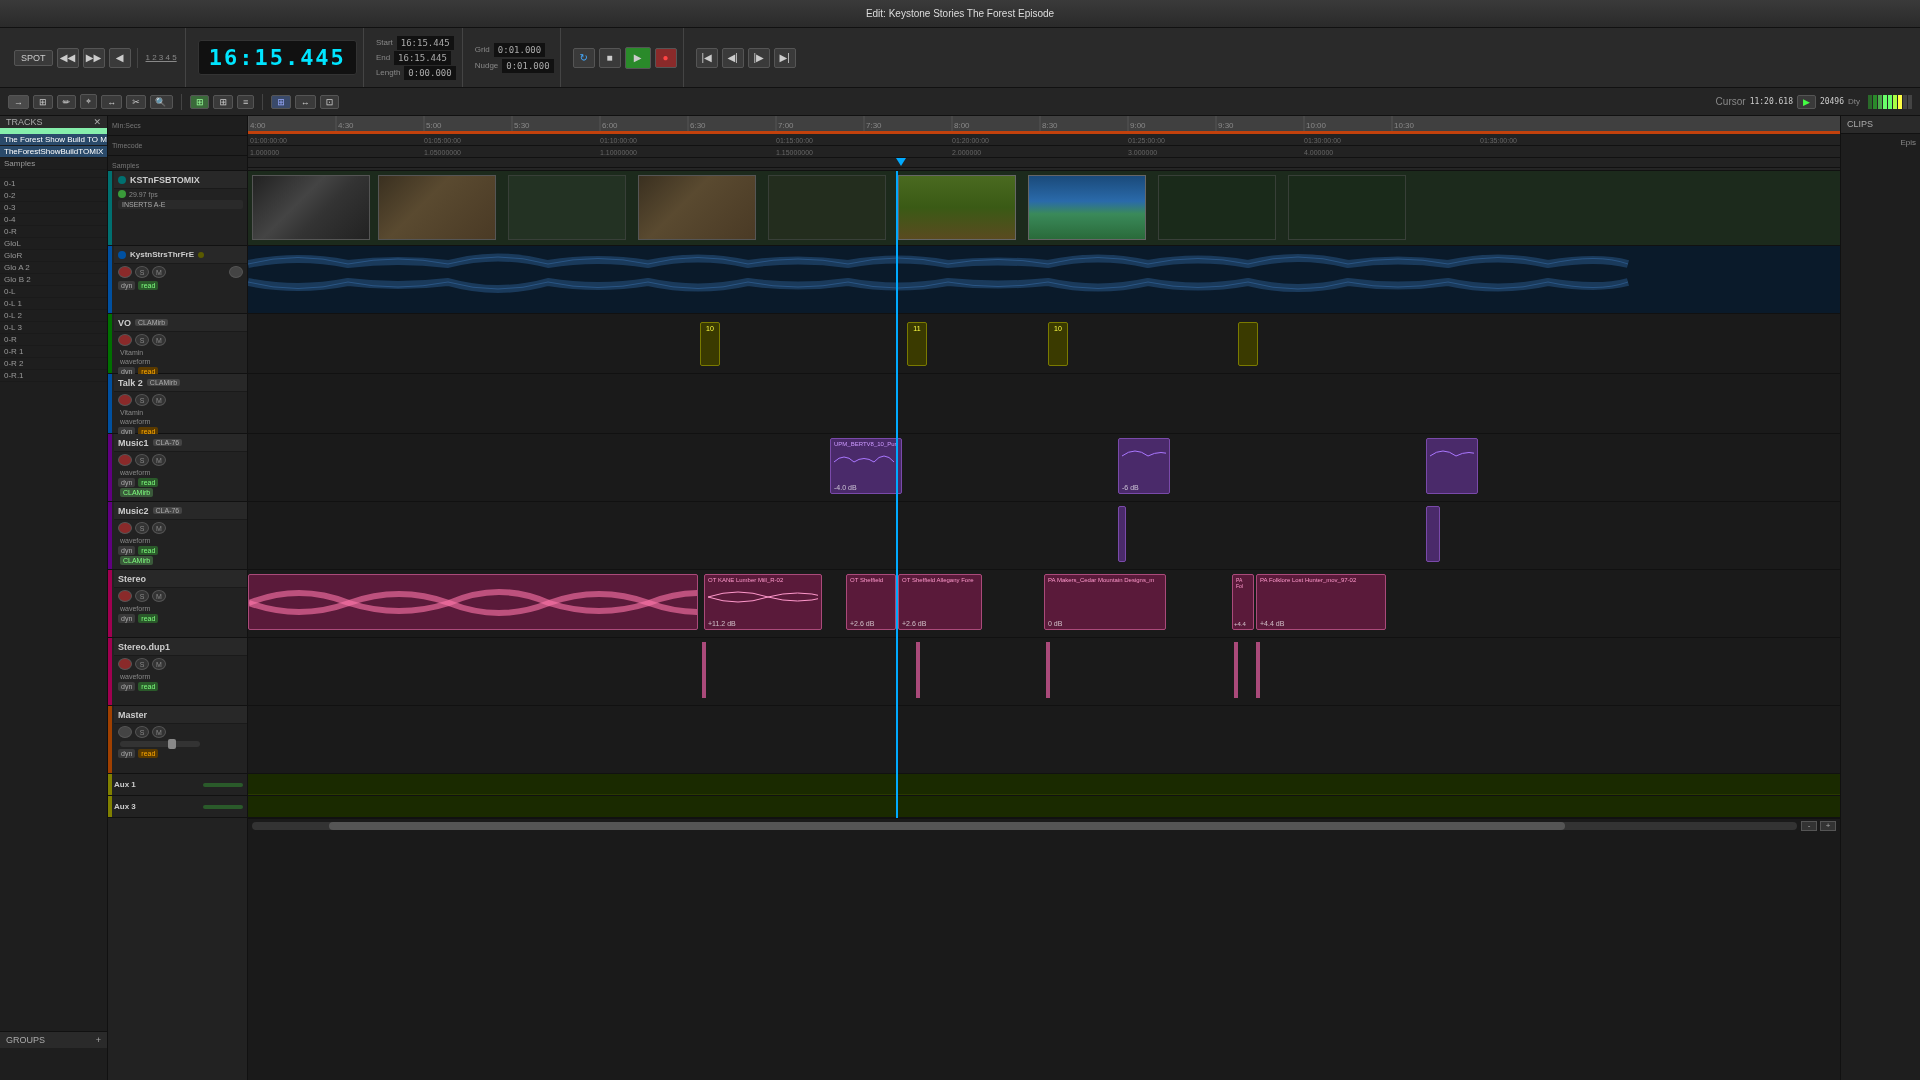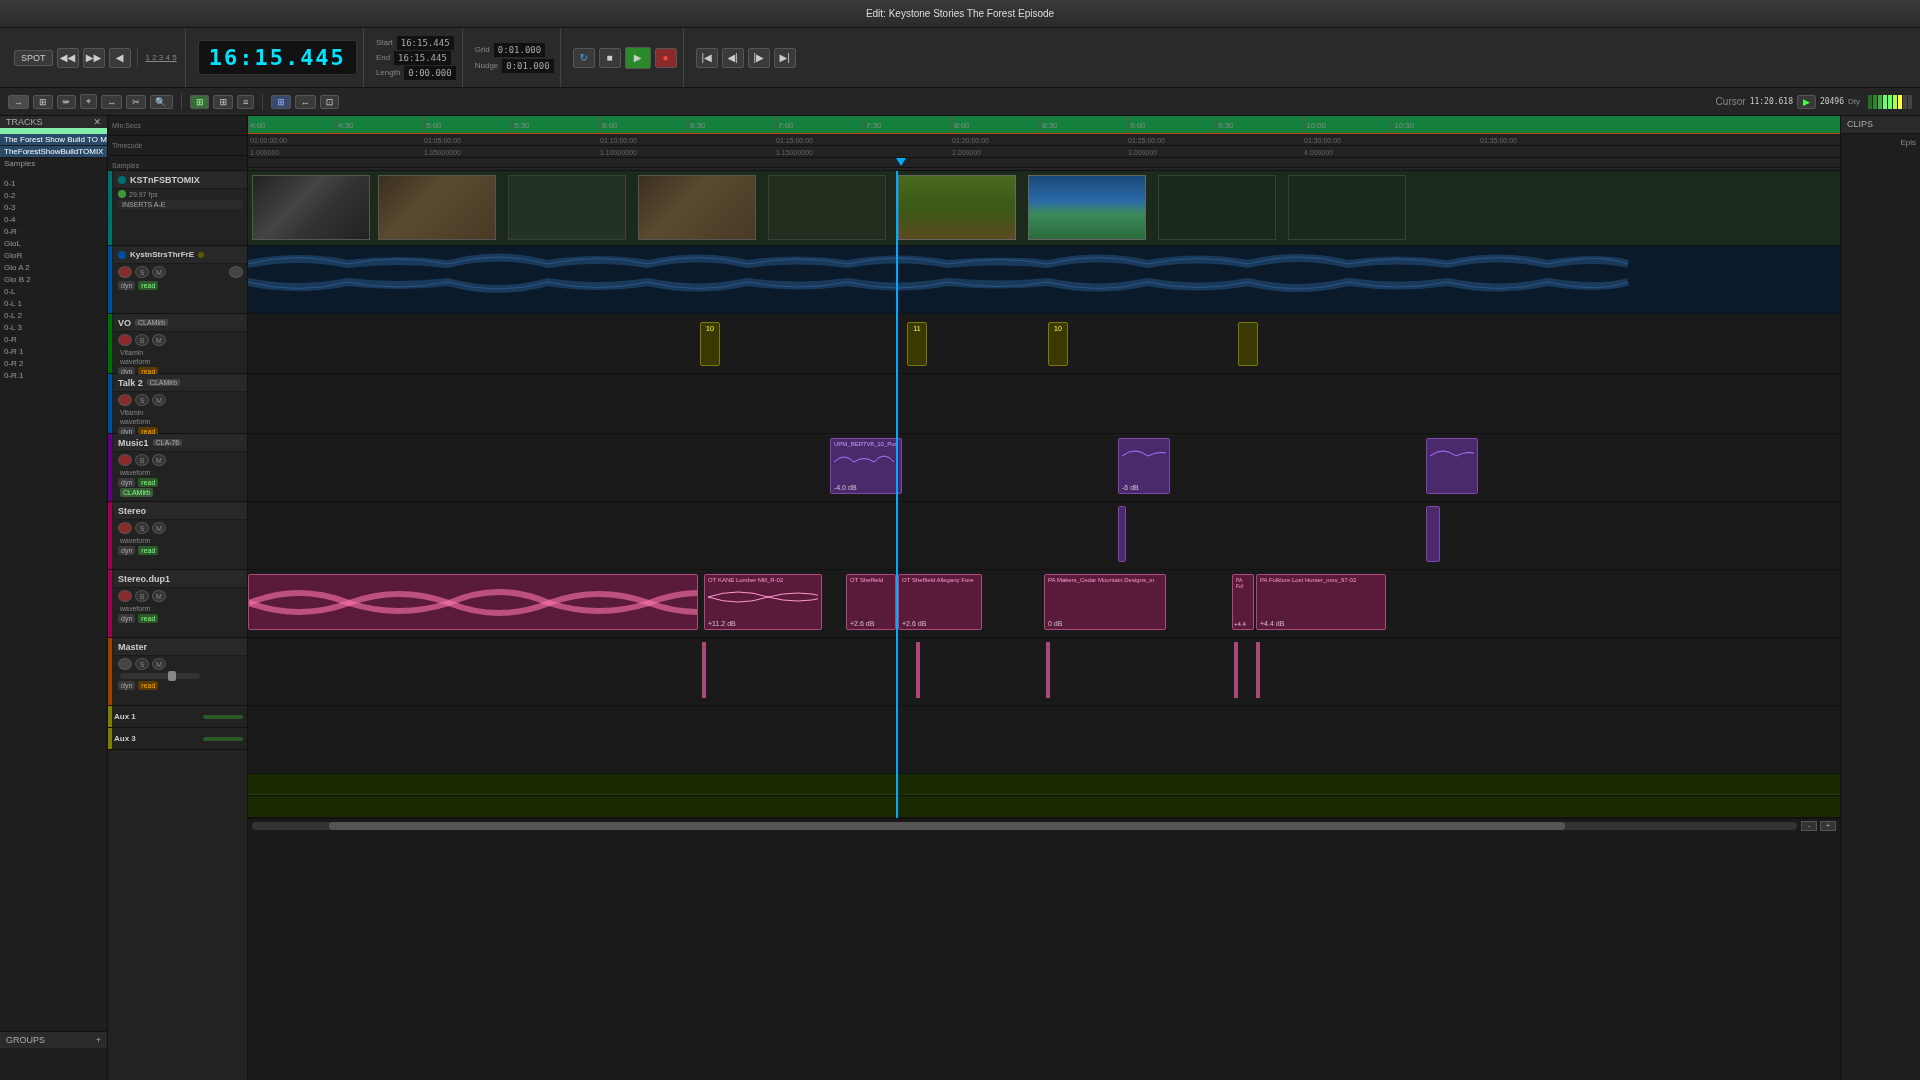--- a/index.html
+++ b/index.html
@@ -376,22 +376,22 @@
     .timeline-ruler {
       height: 55px;
       background: #252525;
       border-bottom: 1px solid #111;
       position: relative;
       overflow: hidden;
     }
 
     .ruler-bar-1 {
       height: 18px;
-      background: #15803d;
-      border-bottom: 1px solid #c2410c;
+      background: #404040;
+      border-bottom: 3px solid #c2410c;
       position: relative;
       display: flex;
       align-items: center;
       overflow: hidden;
     }
 
     .ruler-row {
       height: 12px;
       background: #222;
       border-bottom: 1px solid #111;
@@ -843,20 +843,42 @@
             <div class="track-dyn-row">
               <span class="track-dyn-badge">dyn</span>
               <span class="track-dyn-badge-green" style="font-size:7px;padding:1px 3px;border-radius:2px;">read</span>
             </div>
             <div style="font-size:7px;padding:1px 6px;">
               <span style="background:#3a5a3a;color:#7fff7f;font-size:7px;padding:1px 3px;border-radius:2px;">CLAMirb</span>
             </div>
           </div>
         </div>
 
+        <div class="track-strip track-strip-music" style="position:relative;">
+          <div class="track-color-bar color-purple"></div>
+          <div style="padding-left:6px;">
+            <div class="track-name-row">
+              <span class="track-name">Music2</span>
+              <span class="track-io-badge">CLA-76</span>
+            </div>
+            <div class="track-controls-row">
+              <div class="tc-btn record"></div>
+              <div class="tc-btn">S</div>
+              <div class="tc-btn">M</div>
+            </div>
+            <div style="font-size:7px;color:#888;padding:1px 6px;">waveform</div>
+            <div class="track-dyn-row">
+              <span class="track-dyn-badge">dyn</span>
+              <span class="track-dyn-badge-green" style="font-size:7px;padding:1px 3px;border-radius:2px;">read</span>
+            </div>
+            <div style="font-size:7px;padding:1px 6px;">
+              <span style="background:#3a5a3a;color:#7fff7f;font-size:7px;padding:1px 3px;border-radius:2px;">CLAMirb</span>
+            </div>
+          </div>
+        </div>
 
         <div class="track-strip track-strip-stereo" style="position:relative;">
           <div class="track-color-bar color-pink"></div>
           <div style="padding-left:6px;">
             <div class="track-name-row">
               <span class="track-name">Stereo</span>
             </div>
             <div class="track-controls-row">
               <div class="tc-btn record"></div>
               <div class="tc-btn">S</div>

